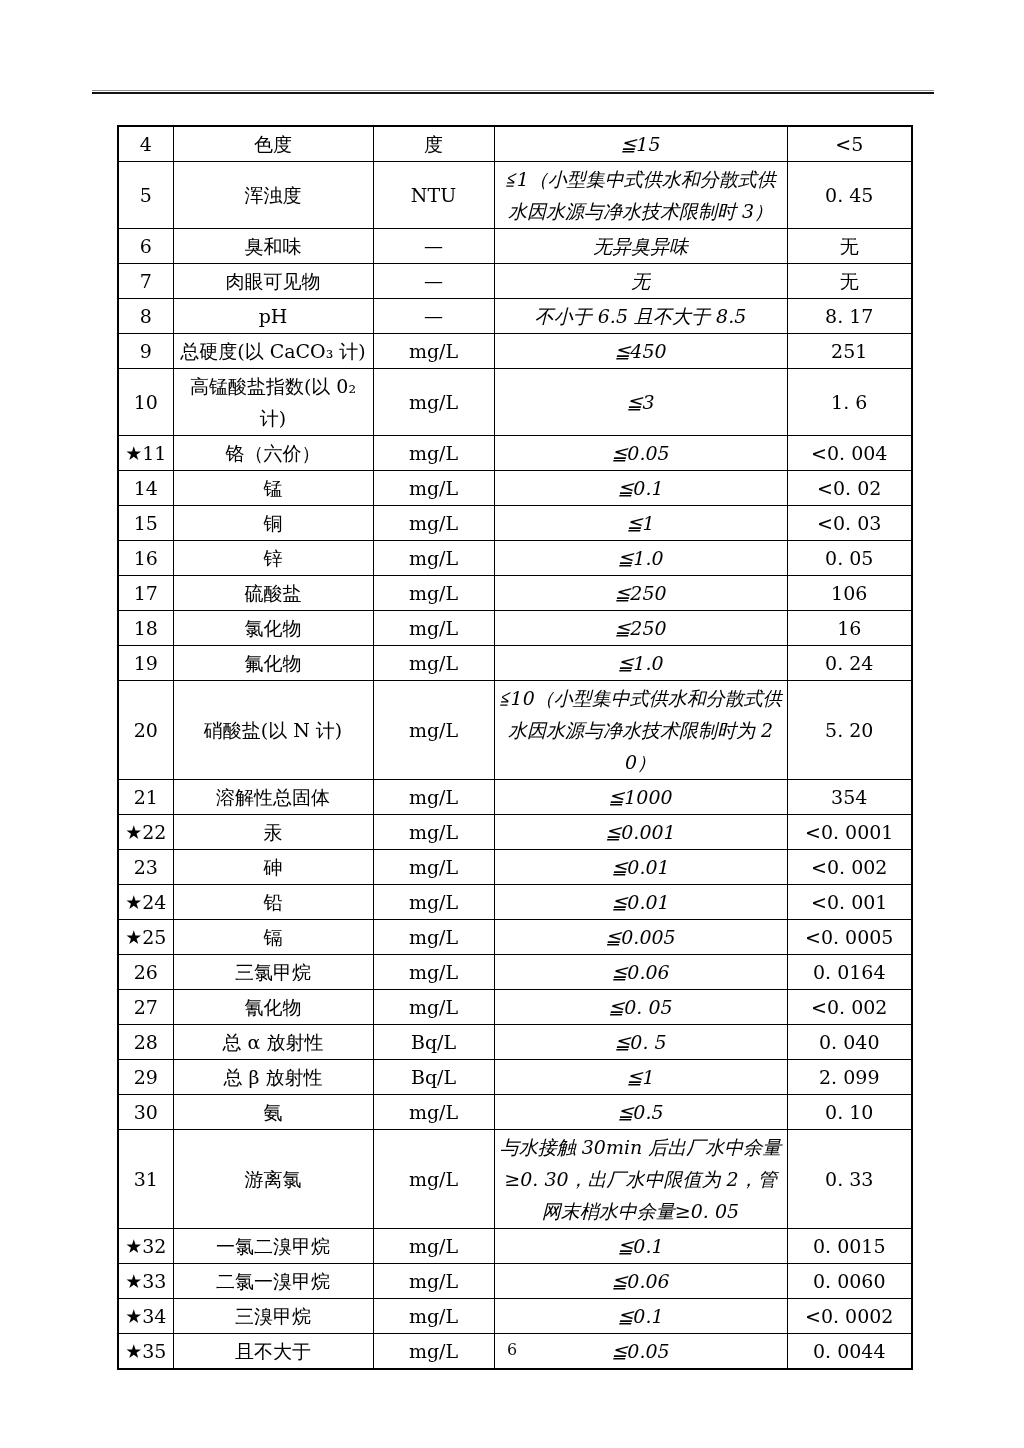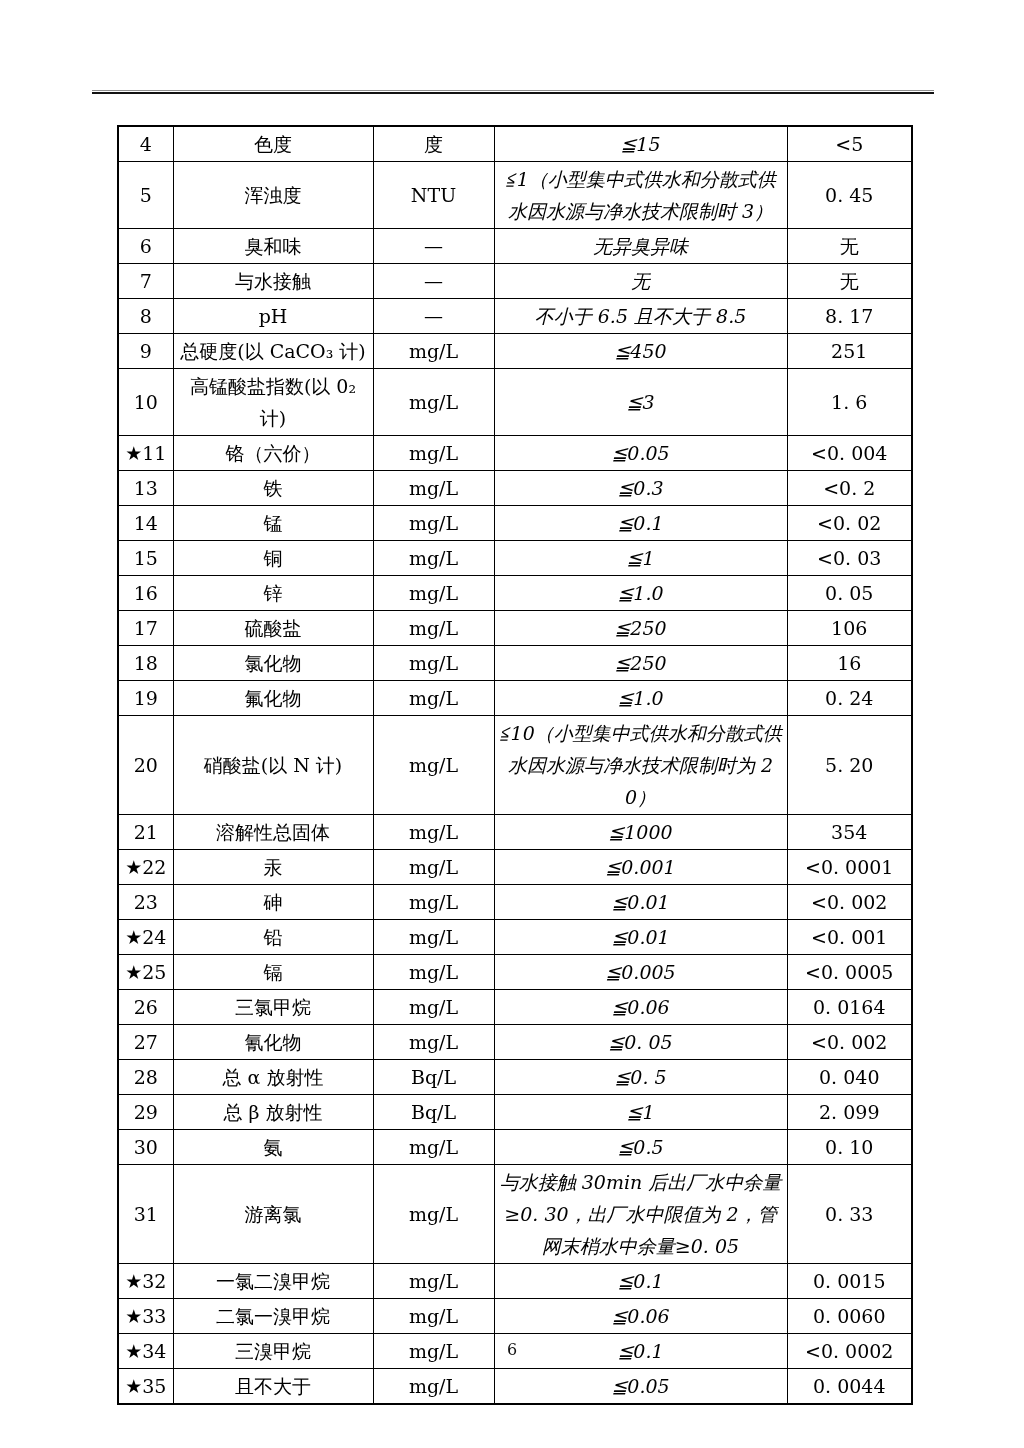--- a/index.html
+++ b/index.html
@@ -87,21 +87,21 @@
   </tr>
         <tr>
     <td class="c-no">6</td>
     <td class="c-name">臭和味</td>
     <td class="c-unit">—</td>
     <td class="c-limit">无异臭异味</td>
     <td class="c-result">无</td>
   </tr>
         <tr>
     <td class="c-no">7</td>
-    <td class="c-name">与水接触</td>
+    <td class="c-name">肉眼可见物</td>
     <td class="c-unit">—</td>
     <td class="c-limit">无</td>
     <td class="c-result">无</td>
   </tr>
         <tr>
     <td class="c-no">8</td>
     <td class="c-name">pH</td>
     <td class="c-unit">—</td>
     <td class="c-limit">不小于 6.5 且不大于 8.5</td>
     <td class="c-result">8. 17</td>
@@ -121,27 +121,20 @@
     <td class="c-result">1. 6</td>
   </tr>
         <tr>
     <td class="c-no">★11</td>
     <td class="c-name">铬（六价）</td>
     <td class="c-unit">mg/L</td>
     <td class="c-limit">≦0.05</td>
     <td class="c-result">&lt;0. 004</td>
   </tr>
         <tr>
-    <td class="c-no">13</td>
-    <td class="c-name">铁</td>
-    <td class="c-unit">mg/L</td>
-    <td class="c-limit">≦0.3</td>
-    <td class="c-result">&lt;0. 2</td>
-  </tr>
-        <tr>
     <td class="c-no">14</td>
     <td class="c-name">锰</td>
     <td class="c-unit">mg/L</td>
     <td class="c-limit">≦0.1</td>
     <td class="c-result">&lt;0. 02</td>
   </tr>
         <tr>
     <td class="c-no">15</td>
     <td class="c-name">铜</td>
     <td class="c-unit">mg/L</td>

